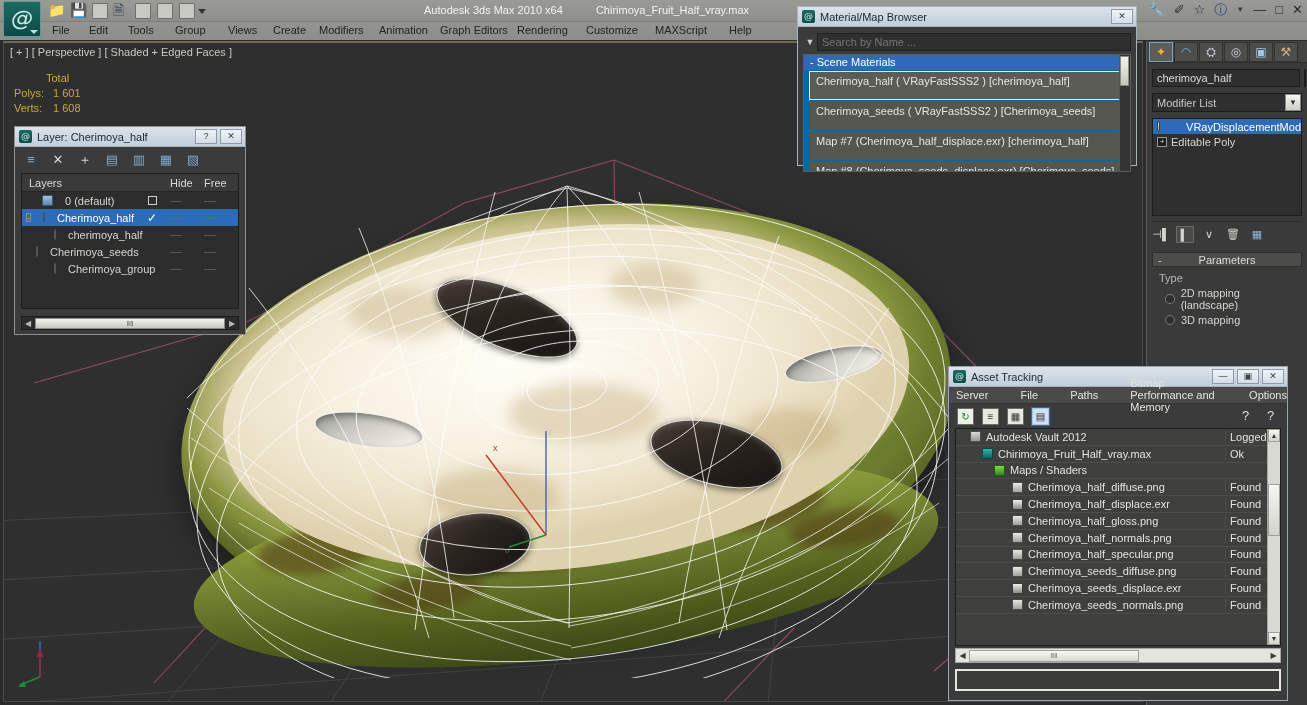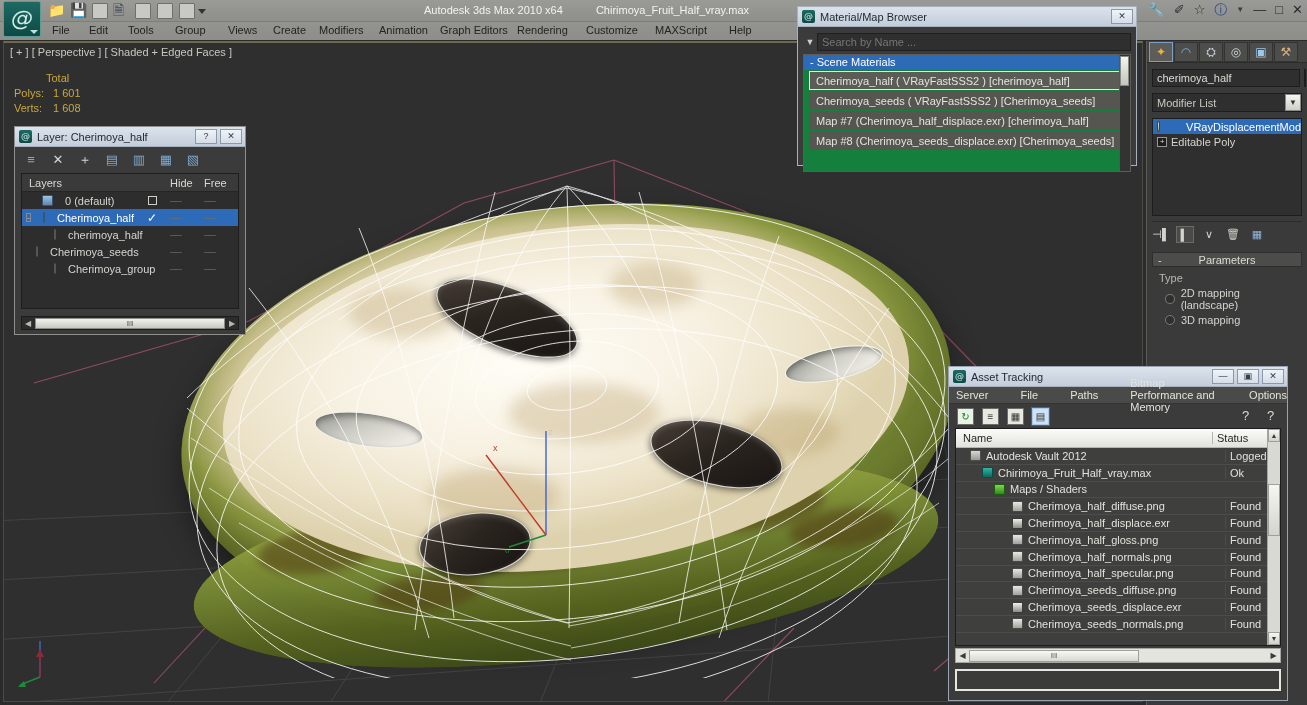--- a/index.html
+++ b/index.html
@@ -175,23 +175,23 @@
     border:1px solid #8c8c86; text-align:center; font-size:8px; color:#555; line-height:9px;}
 
   
   #matbrowser { left: 797px; top: 6px; width: 340px; height: 160px; background:#3b3b3b; border:1px solid #a8b2bd;}
   .mb-search { height:21px; margin:4px 5px 2px 5px; display:flex; align-items:center; }
   .mb-caret { width:14px; text-align:center; color:#cfcfc8; font-size:9px; }
   .mb-input {
     flex:1; height:18px; background:#2f2f2f; border:1px solid #1f1f1f; color:#8d8d86;
     font-size:11px; padding-left:4px; line-height:16px;
   }
-  .mb-list { margin:2px 5px 5px 5px; background:#15803d; border:1px solid #5d5d58; height:118px; position:relative; overflow:hidden;}
+  .mb-list { margin:2px 5px 5px 5px; background:#0369a1; border:1px solid #5d5d58; height:118px; position:relative; overflow:hidden;}
   .mb-group { height:15px; background:#2d6bb8; color:#fff; font-size:11px; padding-left:6px; line-height:15px; }
-  .mb-item { height:19px; margin:1px 3px 0 5px; background:#565651; color:#e4e4de; font-size:11px;
+  .mb-item { height:29px; margin:1px 3px 0 5px; background:#565651; color:#e4e4de; font-size:11px;
     line-height:18px; padding-left:6px; border:1px solid transparent; white-space:nowrap; overflow:hidden;}
   .mb-item.sel { border:1px solid #e8e8e2; background:#5c5c57;}
   .mb-scroll { position:absolute; right:0; top:0; width:11px; height:100%; background:#333; border-left:1px solid #555;}
   .mb-thumb { position:absolute; right:1px; top:1px; width:9px; height:30px; background:linear-gradient(#f4f4f0,#c4c4be); border:1px solid #8a8a84;}
 
   
   #asset { left: 948px; top: 366px; width: 340px; height: 335px; background:#3b3b3b; border:1px solid #9aa4b0;}
   .at-menu { height:17px; background:#4a4a48; display:flex; align-items:center; gap:32px; padding-left:7px;
      font-size:11px; color:#e3e3dd; border-bottom:1px solid #343432;}
   .at-tools { height:24px; background:#3b3b3b; display:flex; align-items:center; padding:0 8px; gap:8px;}
@@ -571,25 +571,20 @@
       <span class="at-ic green">↻</span>
       <span class="at-ic">≡</span>
       <span class="at-ic">▦</span>
       <span class="at-ic sel">▤</span>
       <span class="at-spacer"></span>
       <span class="at-ic plain">?</span>
       <span class="at-ic plain">?</span>
     </div>
 
     <div class="at-table">
-      <div class="at-head">
-        <span class="c-name">Name</span>
-        <span class="c-status">Status</span>
-        <span class="c-sb">▲</span>
-      </div>
 
       <div class="at-row">
         <span class="c-name" style="padding-left:14px;">
           <i class="aicon ai-vault"></i>
           <span>Autodesk Vault 2012</span>
         </span>
         <span class="c-status">Logged O</span>
       </div>
       <div class="at-row">
         <span class="c-name" style="padding-left:26px;">

